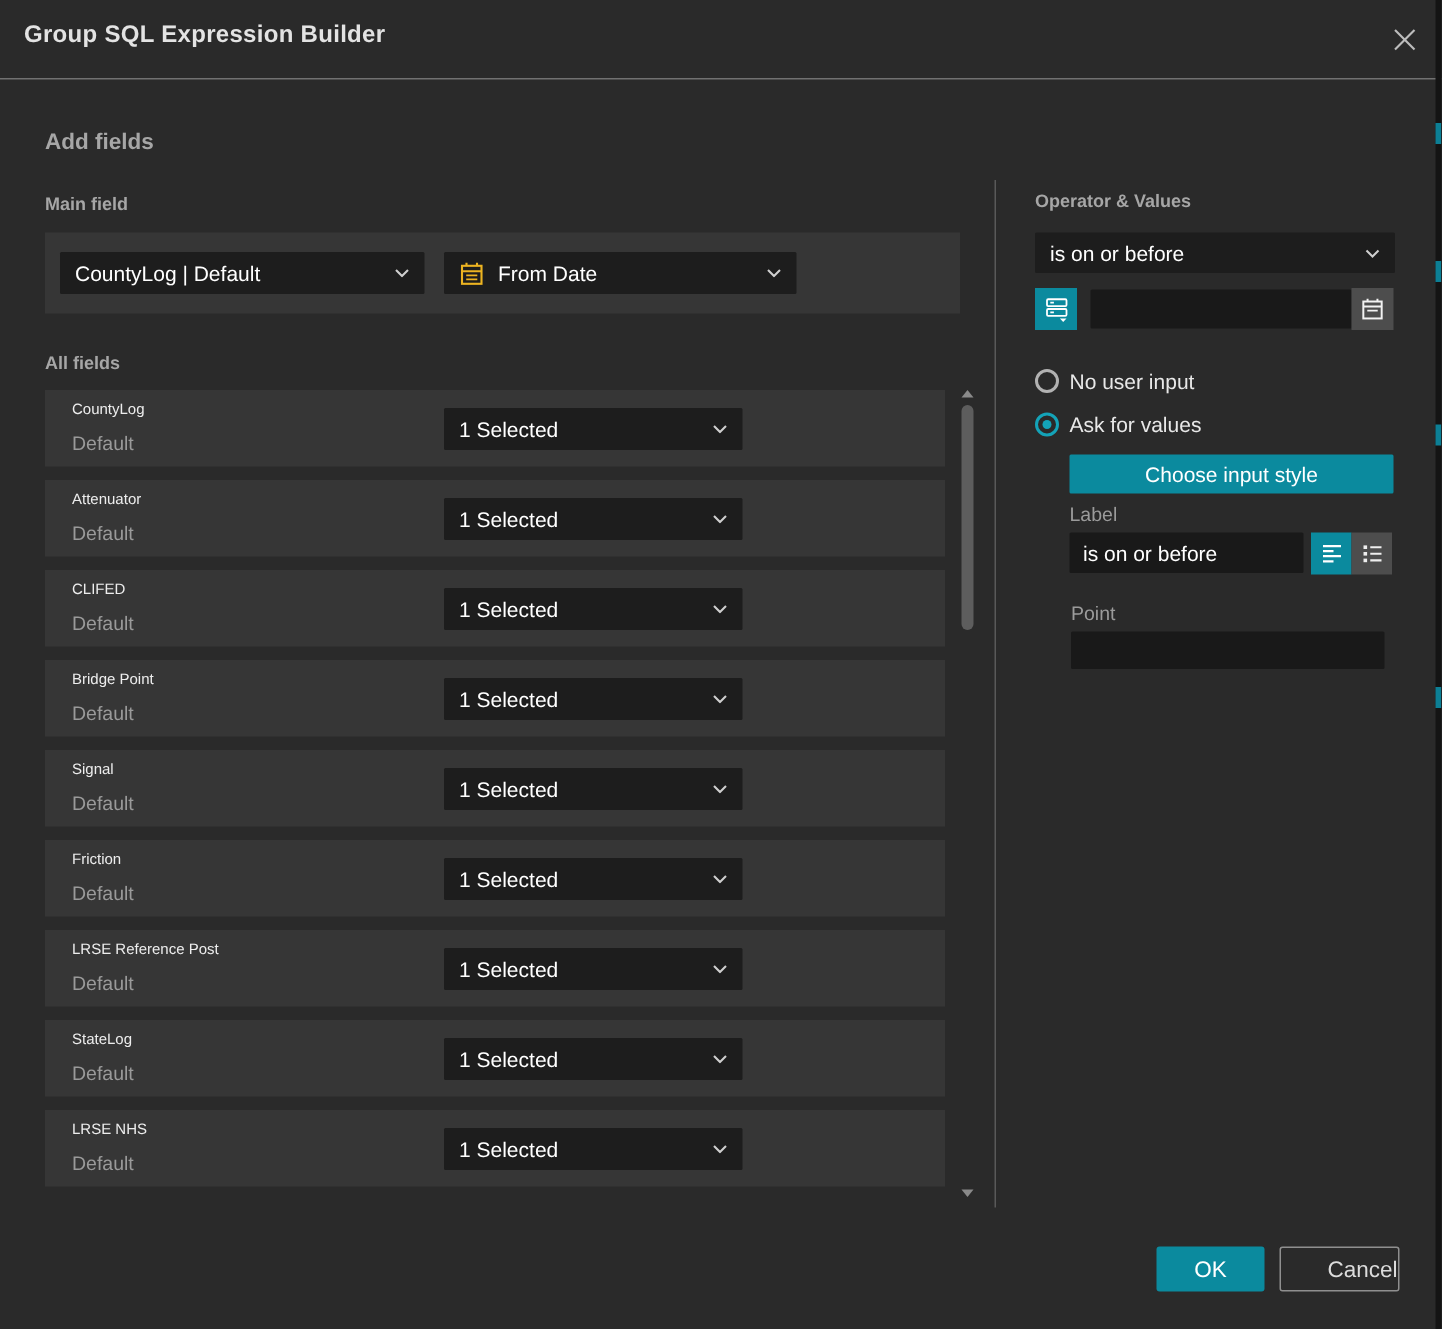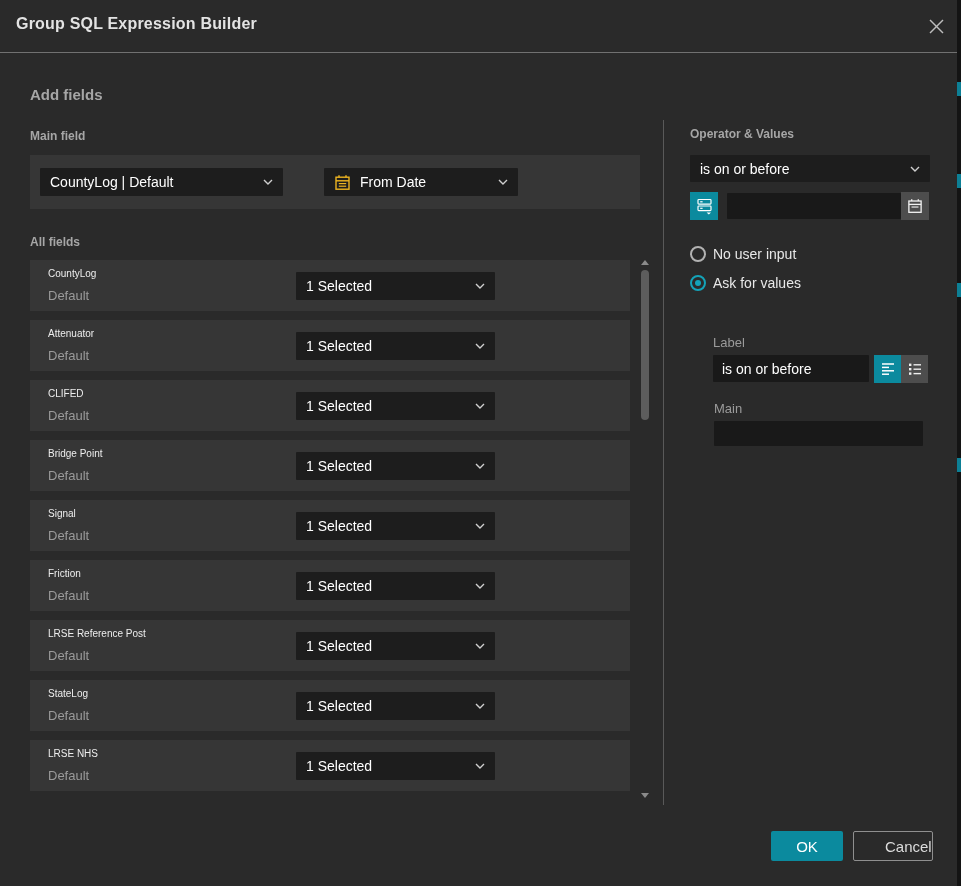--- a/index.html
+++ b/index.html
@@ -93,21 +93,21 @@
 
   <div class="main-strip"></div>
 
   <div class="select" style="left:40px; top:168px; width:243px;">
     <span>CountyLog | Default</span>
     <svg class="chev" width="10" height="6" viewBox="0 0 10 6">
       <path d="M1 1 L5 5 L9 1" fill="none" stroke="#cfcfcf" stroke-width="1.4"></path>
     </svg>
   </div>
 
-  <div class="select" style="left:296px; top:168px; width:194px;margin-left:28px;">
+  <div class="select" style="left:296px; top:168px; width:235px;">
     <svg class="cal" width="17" height="17" viewBox="0 0 17 17">
       <rect x="2" y="3.2" width="13" height="12" fill="none" stroke="#edb421" stroke-width="1.4"></rect>
       <line x1="2" y1="6.8" x2="15" y2="6.8" stroke="#edb421" stroke-width="1.4"></line>
       <line x1="5" y1="1.2" x2="5" y2="3.2" stroke="#edb421" stroke-width="1.4"></line>
       <line x1="12" y1="1.2" x2="12" y2="3.2" stroke="#edb421" stroke-width="1.4"></line>
       <line x1="4.8" y1="9.6" x2="12.2" y2="9.6" stroke="#edb421" stroke-width="1.2"></line>
       <line x1="4.8" y1="12.2" x2="12.2" y2="12.2" stroke="#edb421" stroke-width="1.2"></line>
     </svg>
     <span>From Date</span>
     <svg class="chev" width="10" height="6" viewBox="0 0 10 6">
@@ -241,20 +241,21 @@
       <line x1="12" y1="1.2" x2="12" y2="3.2" stroke="#f2f2f2" stroke-width="1.4"></line>
       <line x1="4.8" y1="9.6" x2="12.2" y2="9.6" stroke="#f2f2f2" stroke-width="1.2"></line>
     </svg>
   </button>
 
   <div class="radio-circle" style="left:690px; top:246px;"></div>
   <div class="radio-label" style="left:713px; top:246px;">No user input</div>
   <div class="radio-circle sel" style="left:690px; top:275px;"></div>
   <div class="radio-label" style="left:713px; top:275px;">Ask for values</div>
 
+  <button class="choose-btn">Choose input style</button>
 
   <div class="mini-label" style="left:713px; top:335px;">Label</div>
   <input class="txt-input" style="left: 713px; top: 355px; width: 156px; height: 27px;" value="is on or before">
   <button class="sq-btn teal" style="left:874px; top:355px; width:27px; height:28px;">
     <svg width="16" height="16" viewBox="0 0 16 16">
       <line x1="2" y1="3" x2="14" y2="3" stroke="#fff" stroke-width="1.5"></line>
       <line x1="2" y1="6.4" x2="9" y2="6.4" stroke="#fff" stroke-width="1.5"></line>
       <line x1="2" y1="9.8" x2="14" y2="9.8" stroke="#fff" stroke-width="1.5"></line>
       <line x1="2" y1="13.2" x2="9" y2="13.2" stroke="#fff" stroke-width="1.5"></line>
     </svg>
@@ -263,21 +264,21 @@
     <svg width="16" height="16" viewBox="0 0 16 16">
       <rect x="2" y="2.6" width="2.4" height="2.4" fill="#eee"></rect>
       <rect x="2" y="7" width="2.4" height="2.4" fill="#eee"></rect>
       <rect x="2" y="11.4" width="2.4" height="2.4" fill="#eee"></rect>
       <line x1="6.5" y1="3.8" x2="14" y2="3.8" stroke="#eee" stroke-width="1.4"></line>
       <line x1="6.5" y1="8.2" x2="14" y2="8.2" stroke="#eee" stroke-width="1.4"></line>
       <line x1="6.5" y1="12.6" x2="14" y2="12.6" stroke="#eee" stroke-width="1.4"></line>
     </svg>
   </button>
 
-  <div class="mini-label" style="left:714px; top:401px;">Main</div>
+  <div class="mini-label" style="left:714px; top:401px;">Point</div>
   <input class="txt-input" style="left: 714px; top: 421px; width: 209px; height: 25px;" value="">
 
   <button class="ok-btn">OK</button>
   <button class="cancel-btn">Cancel</button>
 
   <div class="edge-strip">
     <div class="edge-mark" style="top:82px;"></div>
     <div class="edge-mark" style="top:174px;"></div>
     <div class="edge-mark" style="top:283px;"></div>
     <div class="edge-mark" style="top:458px;"></div>

